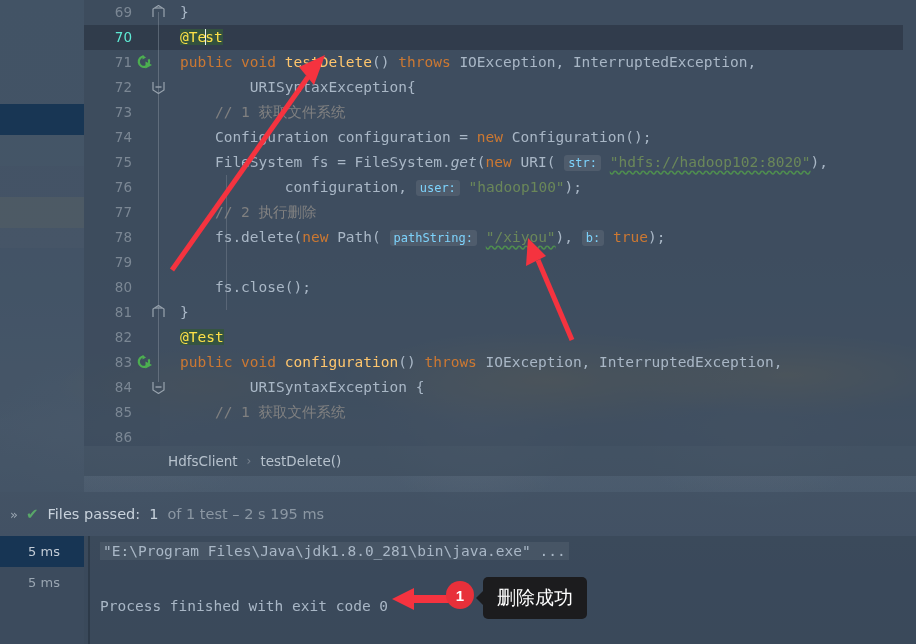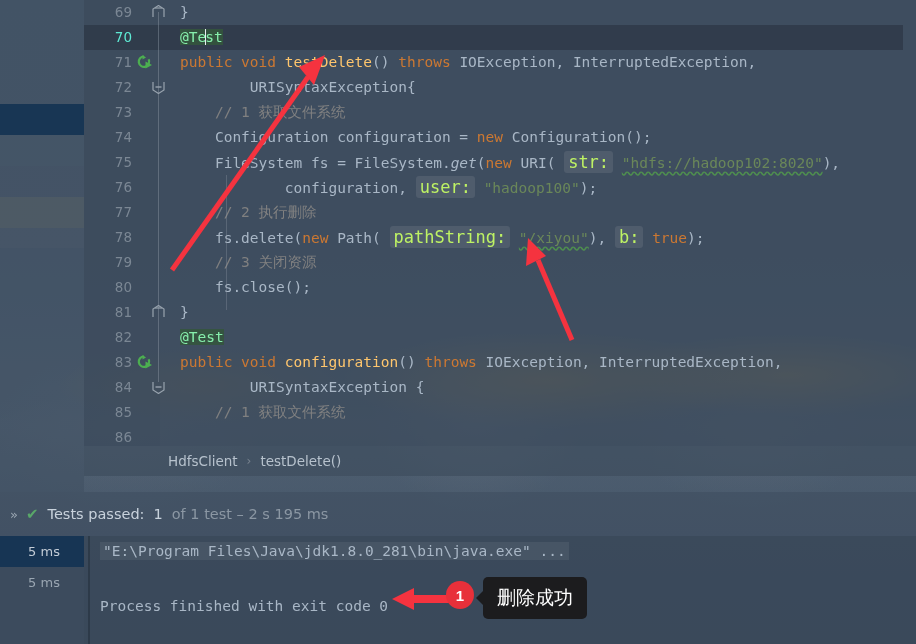--- a/index.html
+++ b/index.html
@@ -75,28 +75,28 @@
   .lnum {
     position: absolute; left: 0; width: 48px; text-align: right;
     color: #7b8794; font-family: "DejaVu Sans", sans-serif; font-size: 13.5px;
   }
   .cline.current .lnum { color: #5eead4; }
   .ctext { position: absolute; left: 96px; }
 
   
   .kw   { color: #cc7832; }
   .meth { color: #ffc66d; }
-  .anno { color: #86efac; }
+  .anno { color: #fde047; }
   .anno-hl { background: rgba(52,86,60,.85); }
   .txt  { color: #a9b7c6; }
   .str  { color: #6a8759; }
   .cmt  { color: #808080; }
   .hint {
-    background: rgba(120,130,140,.30); color: #bef264;
-    border-radius: 3px; padding: 1px 4px; font-size: 17px;
+    background: rgba(120,130,140,.30); color: #7dd3fc;
+    border-radius: 3px; padding: 1px 4px; font-size: 12px;
   }
   .wavy { text-decoration: underline wavy #4e8f4e; text-underline-offset: 3px; }
   .caret {
     display: inline-block; width: 1px; height: 16px;
     background: #e8edf2; vertical-align: -3px; margin: 0 -1px;
   }
   .run-icon { position: absolute; left: 52px; top: 4px; width: 17px; height: 17px; }
 
   
   #breadcrumb {
@@ -203,21 +203,21 @@
       <div class="cline"><span class="lnum">72</span><span class="fold-marker" style="left: 68px; top: 5px;"><svg width="13" height="14">
             <path d="M1,2 L1,10 L6.5,13.5 L12,10 L12,2" fill="none" stroke="#98a3ae" stroke-width="1.2"></path>
             <line x1="3.5" y1="7" x2="9.5" y2="7" stroke="#98a3ae" stroke-width="1.4"></line>
           </svg></span><span class="ctext"><span class="txt">        URISyntaxException{</span></span></div>
       <div class="cline"><span class="lnum">73</span><span class="ctext"><span class="cmt">    // 1 获取文件系统</span></span></div>
       <div class="cline"><span class="lnum">74</span><span class="ctext"><span class="txt">    Configuration configuration = </span><span class="kw">new </span><span class="txt">Configuration();</span></span></div>
       <div class="cline"><span class="lnum">75</span><span class="ctext"><span class="txt">    FileSystem fs = FileSystem.</span><span class="txt" style="font-style: italic;">get</span><span class="txt">(</span><span class="kw">new </span><span class="txt">URI( </span><span class="hint">str:</span><span class="txt"> </span><span class="str wavy">"hdfs://hadoop102:8020"</span><span class="txt">),</span></span></div>
       <div class="cline"><span class="lnum">76</span><span class="ctext"><span class="txt">            configuration, </span><span class="hint">user:</span><span class="txt"> </span><span class="str">"hadoop100"</span><span class="txt">);</span></span></div>
       <div class="cline"><span class="lnum">77</span><span class="ctext"><span class="cmt">    // 2 执行删除</span></span></div>
       <div class="cline"><span class="lnum">78</span><span class="ctext"><span class="txt">    fs.delete(</span><span class="kw">new </span><span class="txt">Path( </span><span class="hint">pathString:</span><span class="txt"> </span><span class="str wavy">"/xiyou"</span><span class="txt">), </span><span class="hint">b:</span><span class="txt"> </span><span class="kw">true</span><span class="txt">);</span></span></div>
-      <div class="cline"><span class="lnum">79</span><span class="ctext"><span class="cmt">    // 3 关闭资源</span></span></div>
+      <div class="cline"><span class="lnum">79</span></div>
       <div class="cline"><span class="lnum">80</span><span class="ctext"><span class="txt">    fs.close();</span></span></div>
       <div class="cline"><span class="lnum">81</span><span class="fold-marker" style="left: 68px; top: 5px;"><svg width="13" height="14">
             <path d="M1,12 L1,4 L6.5,0.5 L12,4 L12,12" fill="none" stroke="#98a3ae" stroke-width="1.2"></path>
             <line x1="3" y1="3" x2="10" y2="3" stroke="#98a3ae" stroke-width="1.2"></line>
           </svg></span><span class="ctext"><span class="txt">}</span></span></div>
       <div class="cline"><span class="lnum">82</span><span class="ctext"><span class="anno anno-hl">@Test</span></span></div>
       <div class="cline"><span class="lnum">83</span><span class="run-icon"><svg width="17" height="17" viewBox="0 0 17 17">
             <path d="M8 2.5a5.2 5.2 0 1 0 4.6 2.8" fill="none" stroke="#4caf50" stroke-width="2.2"></path>
             <polygon points="6.5,1 10,3.4 6.5,5.6" fill="#4caf50"></polygon>
             <polygon points="9.5,7.5 16,11 9.5,14.5" fill="#4caf50"></polygon>
@@ -235,21 +235,21 @@
 
 <div id="breadcrumb">
   <span>HdfsClient</span>
   <span class="sep">›</span>
   <span>testDelete()</span>
 </div>
 
 <div id="status-bar">
   <span class="chevrons">»</span>
   <span class="check">✔</span>
-  <span class="st-strong">Tests passed:</span>
+  <span class="st-strong">Files passed:</span>
   <span class="st-strong">1</span>
   <span class="st-dim">of 1 test – 2 s 195 ms</span>
 </div>
 
 <div id="console">
   <div id="console-gutter">
     <div class="tt-row sel">5 ms</div>
     <div class="tt-row alt">5 ms</div>
   </div>
   <div id="console-divider"></div>

